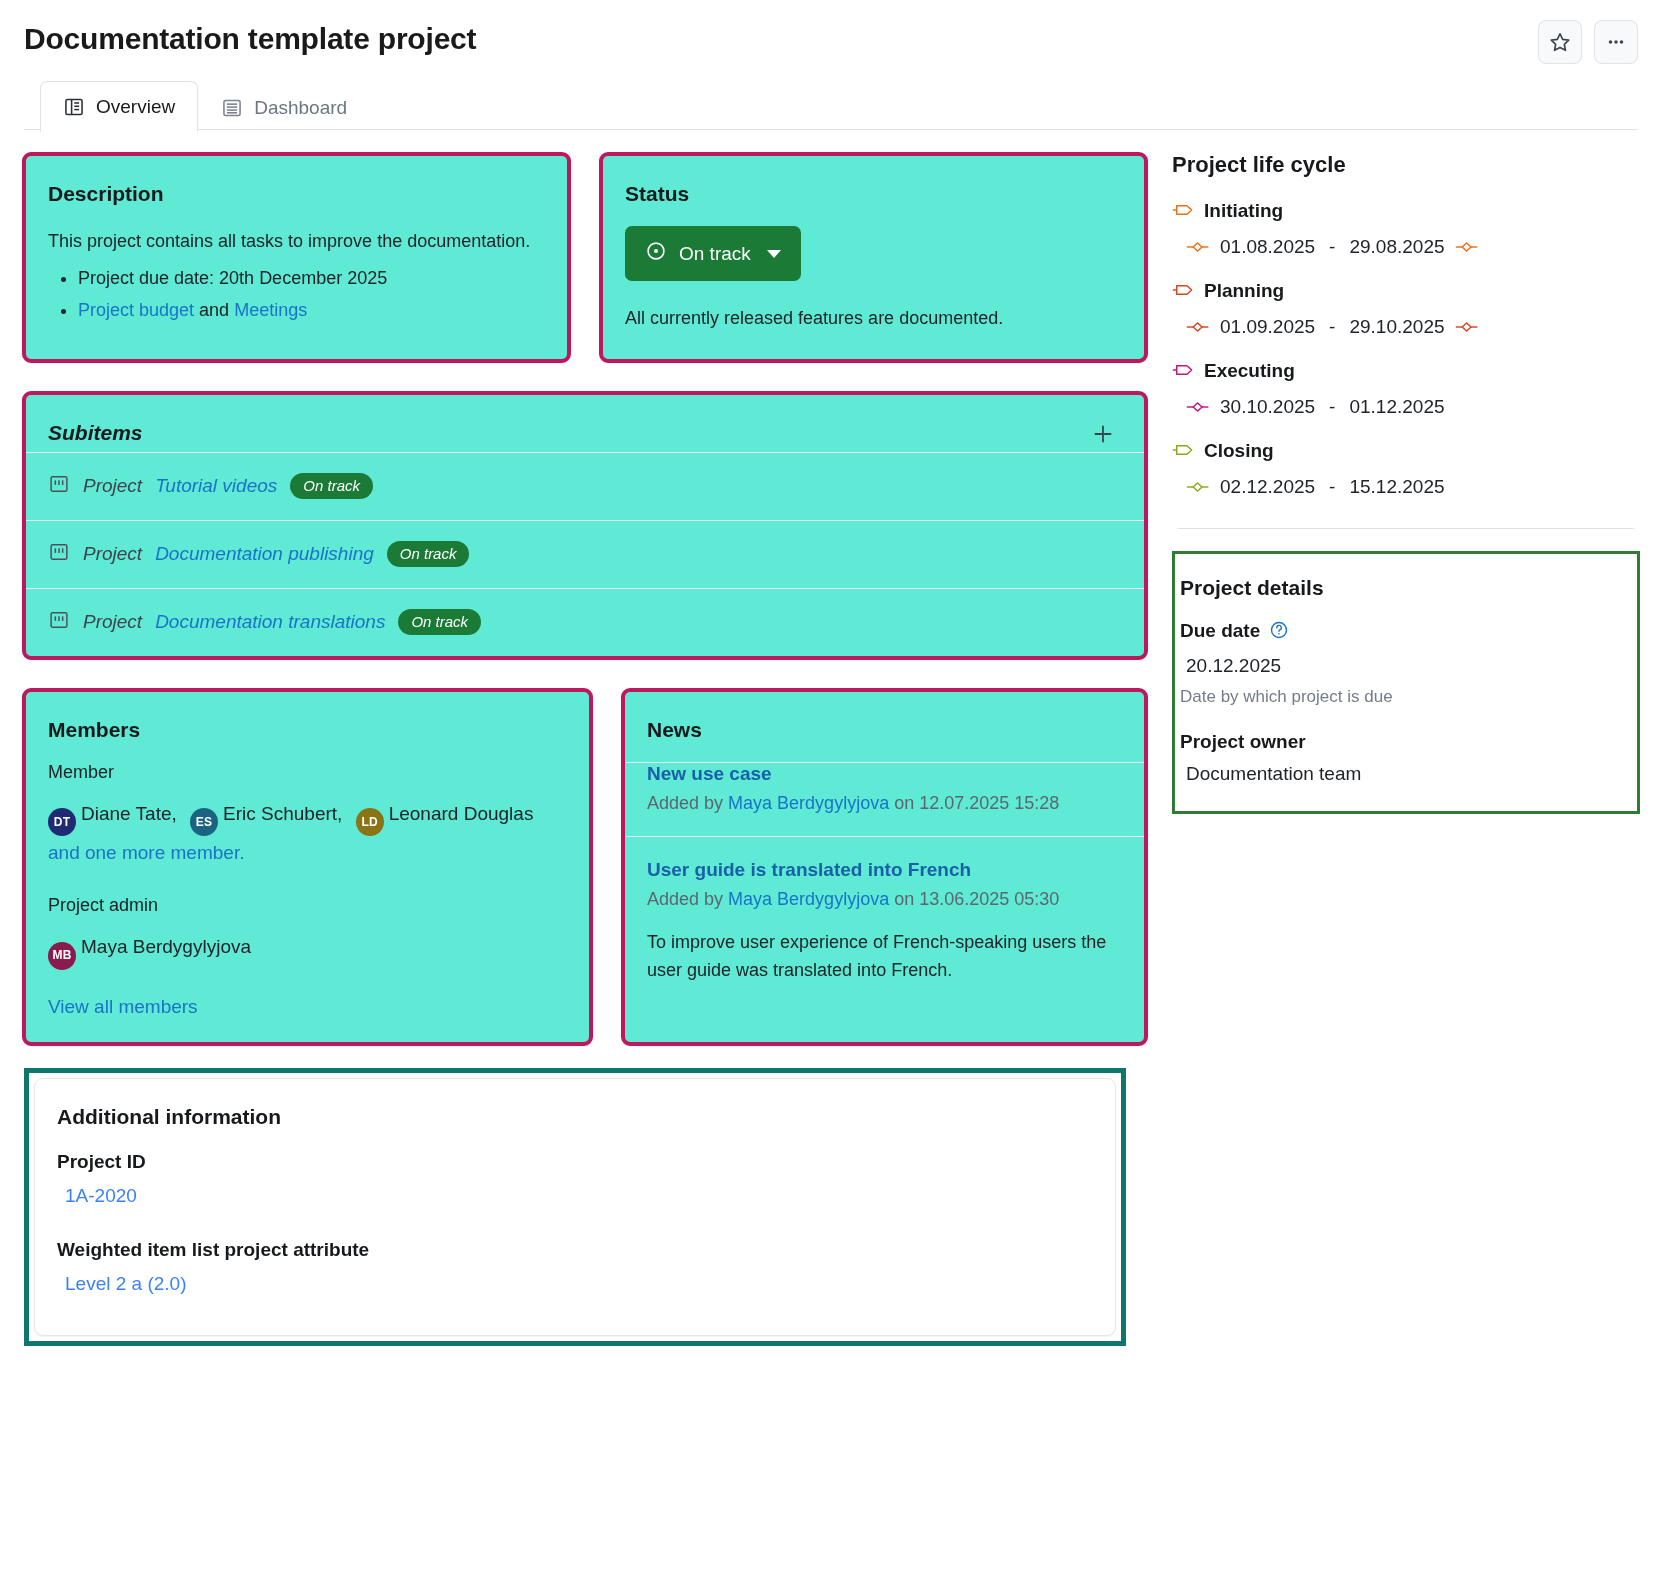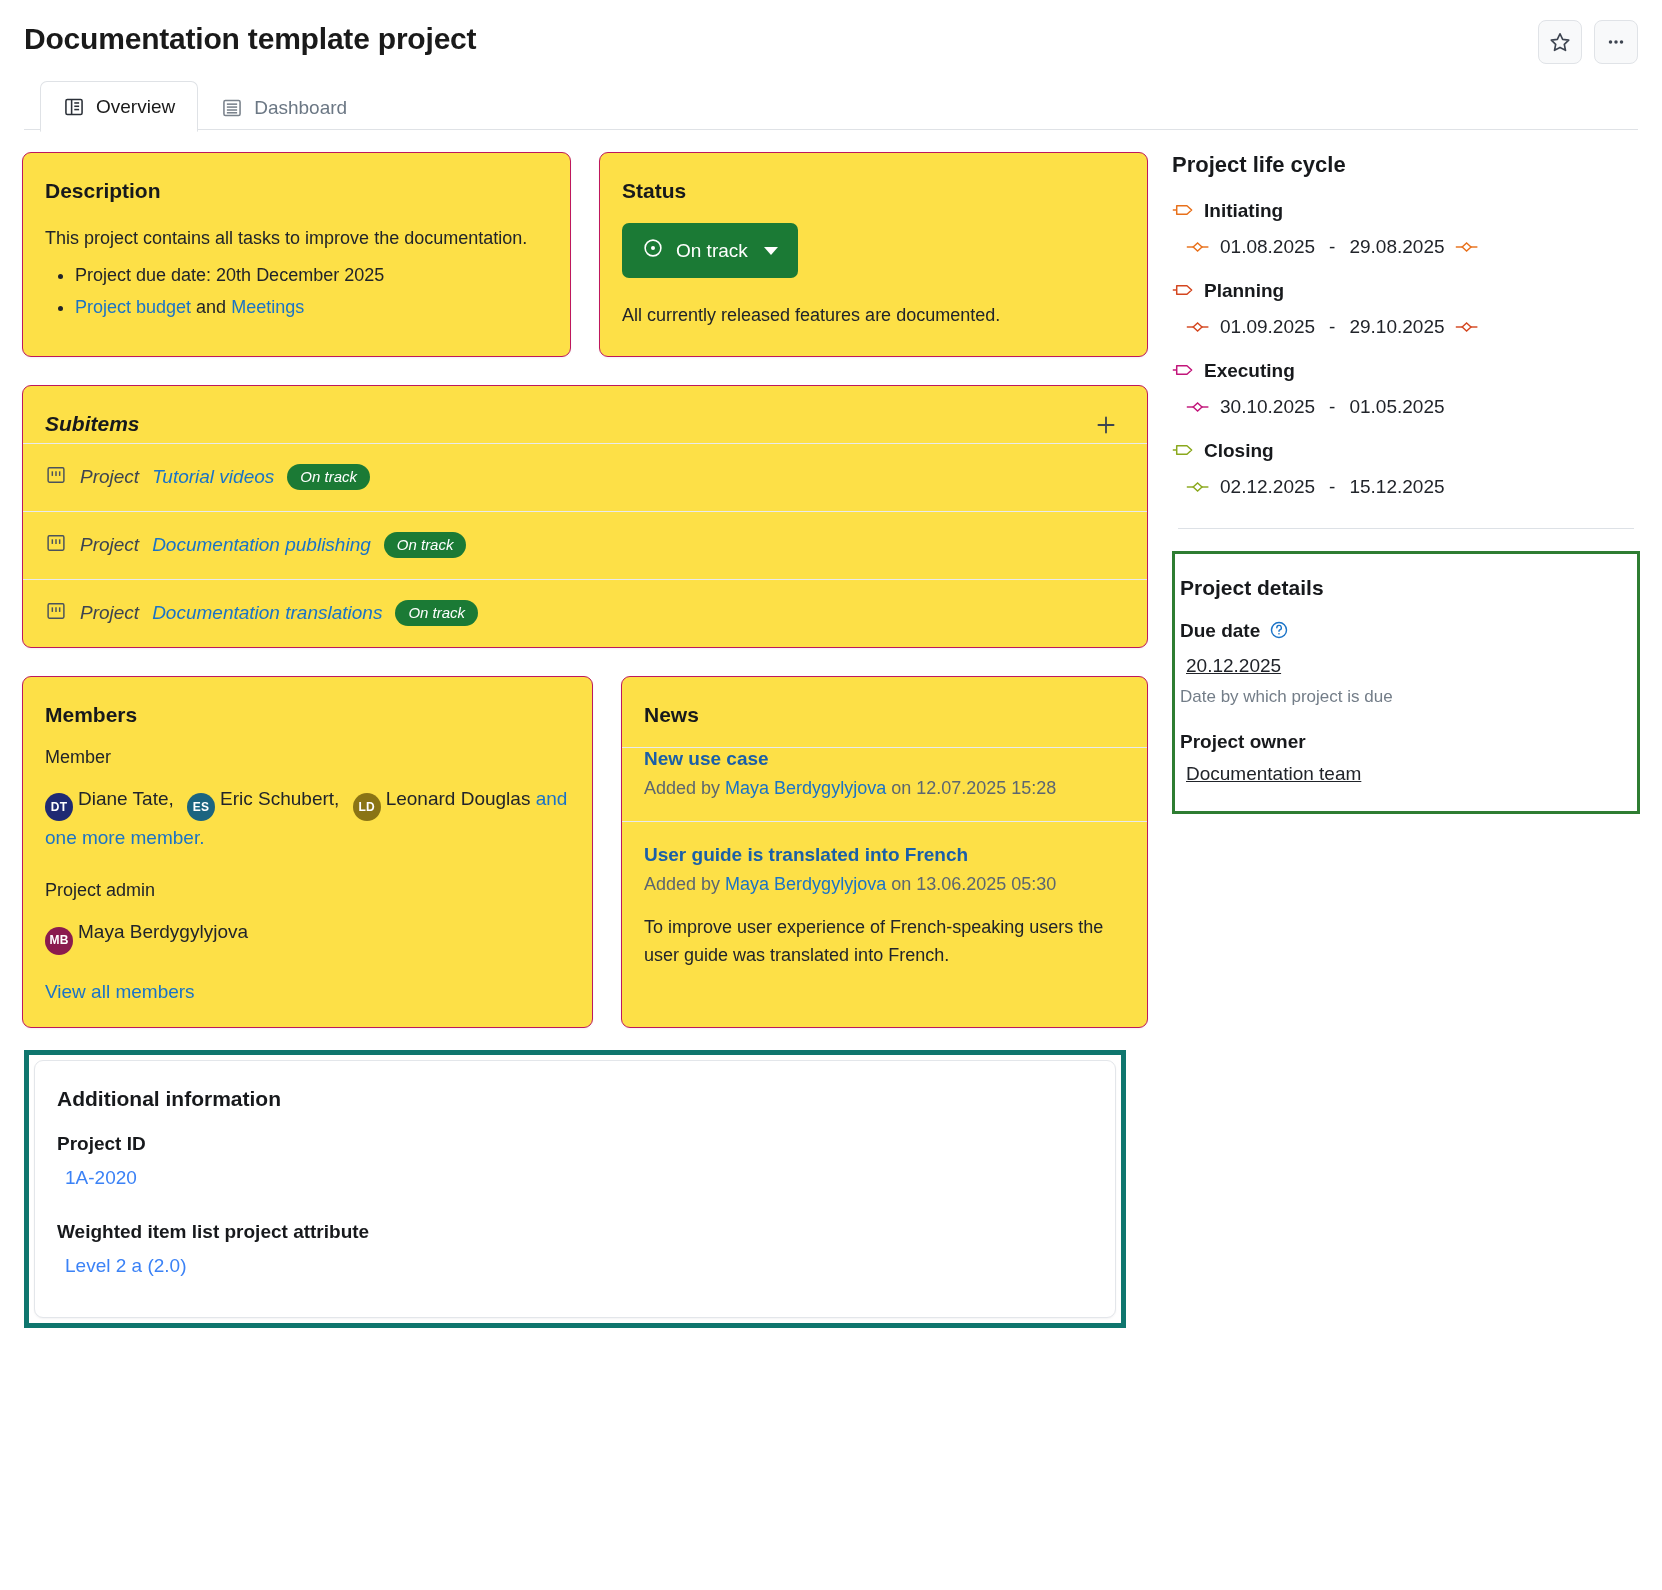--- a/index.html
+++ b/index.html
@@ -34,21 +34,21 @@
   .tab.active{ color:#1a1a1a; background:#ffffff; border-color:#dfe2e6; border-bottom:1px solid #ffffff; }
   .tab .tab-ico{ display:flex; }
 
   
   .content{ display:flex; gap:0; padding:0 0 0 0; }
   .col-main{ width:1160px; padding:22px 12px 0 22px; }
   .col-side{ width:502px; padding:22px 22px 0 12px; }
 
   .row2{ display:flex; gap:28px; }
   .card{
-    background:#fde047; border:1px solid #be185d; border-radius:9px;
+    background:#5eead4; border:4px solid #be185d; border-radius:9px;
     box-shadow:0 1px 2px rgba(16,24,40,.05);
   }
   .card-pad{ padding:26px 22px 24px 22px; }
   .card-title{ font-size:21px; font-weight:700; margin:0 0 20px 0; color:#17191c; }
   .half{ flex:1 1 0; min-width:0; }
 
   p.body{ font-size:18px; line-height:1.75; margin:0; color:#21242a; }
   a.link{ color:#1a73c7; text-decoration:none; cursor:pointer; }
   ul.desc{ margin:4px 0 0 0; padding-left:30px; }
   ul.desc li{ font-size:18px; line-height:1.78; color:#21242a; }
@@ -96,21 +96,21 @@
   .lc-phase{ display:flex; align-items:center; gap:10px; font-size:19px; font-weight:700; color:#17191c; margin:22px 0 0 0;}
   .lc-dates{ display:flex; align-items:center; gap:10px; font-size:19px; color:#21242a; margin:14px 0 0 14px;}
   .lc-dash{ color:#21242a; margin:0 4px;}
   .lc-sep{ border:none;border-top:1px solid #dde1e6; margin:30px 6px 0 6px;}
 
   
   .highlight-box{ border:3px solid #2e7d32; margin-top:22px; background:#fff; }
   .pd-inner{ padding:22px 20px 26px 5px; }
   .pd-title{ font-size:21px; font-weight:700; margin:0 0 20px 0; color:#17191c;}
   .pd-label{ font-size:19px; font-weight:700; color:#17191c; margin:0 0 10px 0; display:flex; align-items:flex-start; gap:9px;}
-  .pd-value{ font-size:19px; color:#21242a; margin:0 0 10px 6px;text-decoration:underline; }
+  .pd-value{ font-size:19px; color:#21242a; margin:0 0 10px 6px; }
   .pd-hint{ font-size:17px; color:#737d88; margin:0 0 24px 0; }
 
   
   .addl-outer{ border:5px solid #0f766e; margin:22px 22px 0 2px; padding:5px; }
   .addl-card{ background:#fff; border:1px solid #e3e6ea; border-radius:9px; box-shadow:0 1px 2px rgba(16,24,40,.05); padding:26px 22px 40px 22px;}
   .addl-title{ font-size:21px; font-weight:700; margin:0 0 22px 0; color:#17191c;}
   .addl-label{ font-size:19px; font-weight:700; color:#17191c; margin:0 0 12px 0;}
   .addl-value{ font-size:19px; color:#3b82f6; margin:0 0 32px 8px;}
   .addl-value.last{ margin-bottom:0; }
 </style>
@@ -401,21 +401,21 @@
     <div class="lc-dates">
       <span>
         <svg width="24" height="12" viewBox="0 0 30 14" fill="none" stroke="#c2157a" stroke-width="1.8">
           <line x1="1" y1="7" x2="9" y2="7"></line>
             <polygon points="14.5,2 20,7 14.5,12 9,7"></polygon>
             <line x1="20" y1="7" x2="28" y2="7"></line>
         </svg>
       </span>
       <span>30.10.2025</span>
       <span class="lc-dash">-</span>
-      <span>01.05.2025</span>
+      <span>01.12.2025</span>
     </div>
 
     <div class="lc-phase">
       <span>
         <svg width="22" height="14" viewBox="0 0 28 16" fill="none" stroke="#8aa81c" stroke-width="1.9" stroke-linejoin="round">
           <line x1="1" y1="8" x2="6" y2="8"></line>
             <polygon points="6,2.5 19,2.5 25,8 19,13.5 6,13.5"></polygon>
         </svg>
       </span>
       <span>Closing</span>

